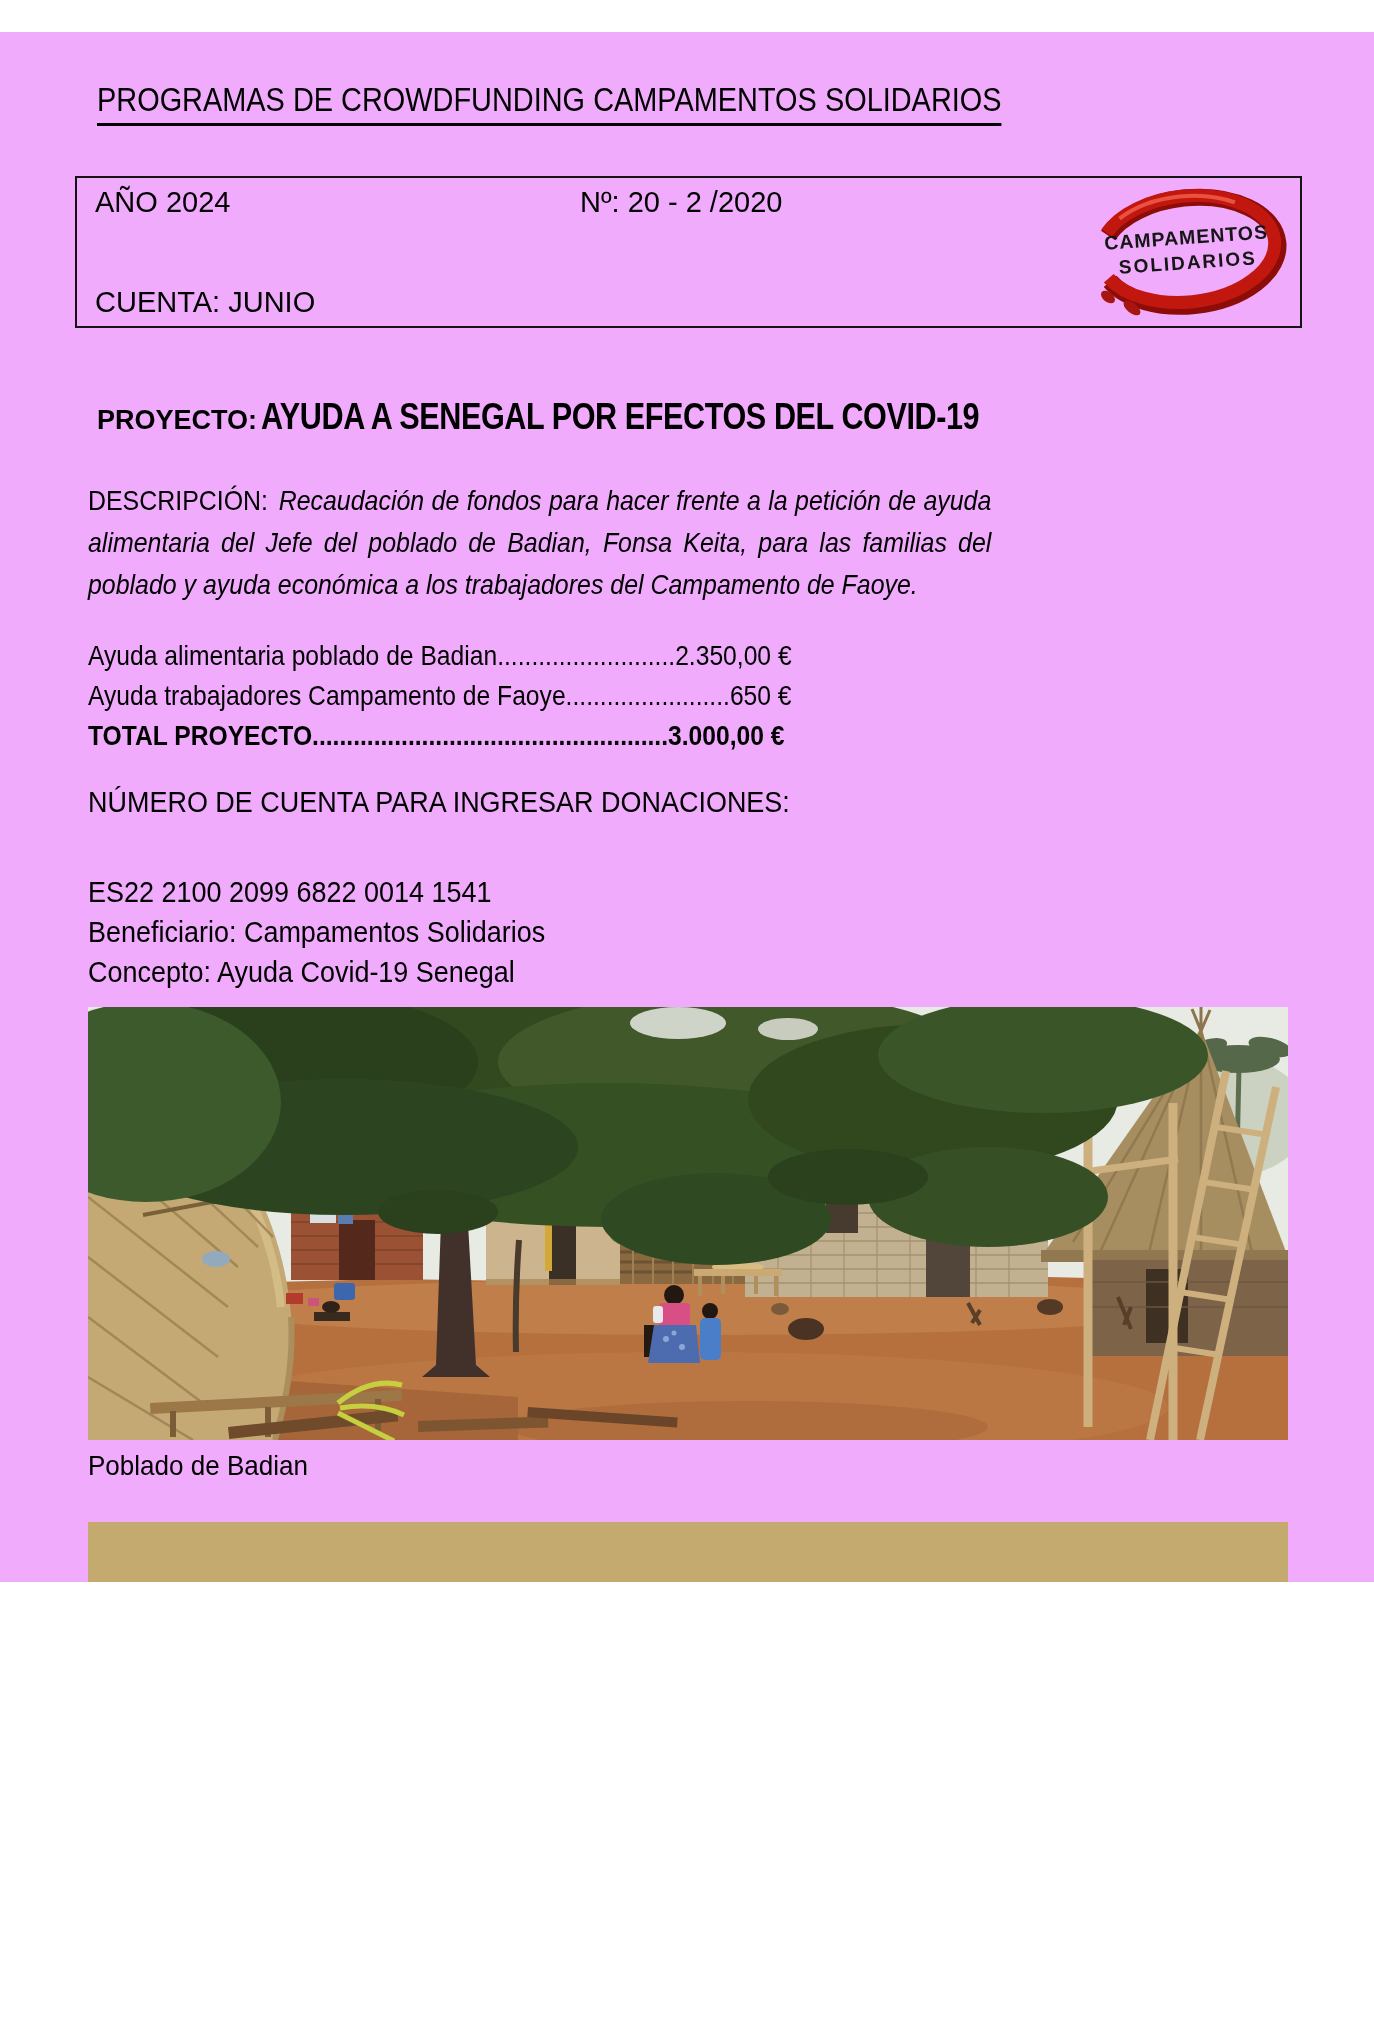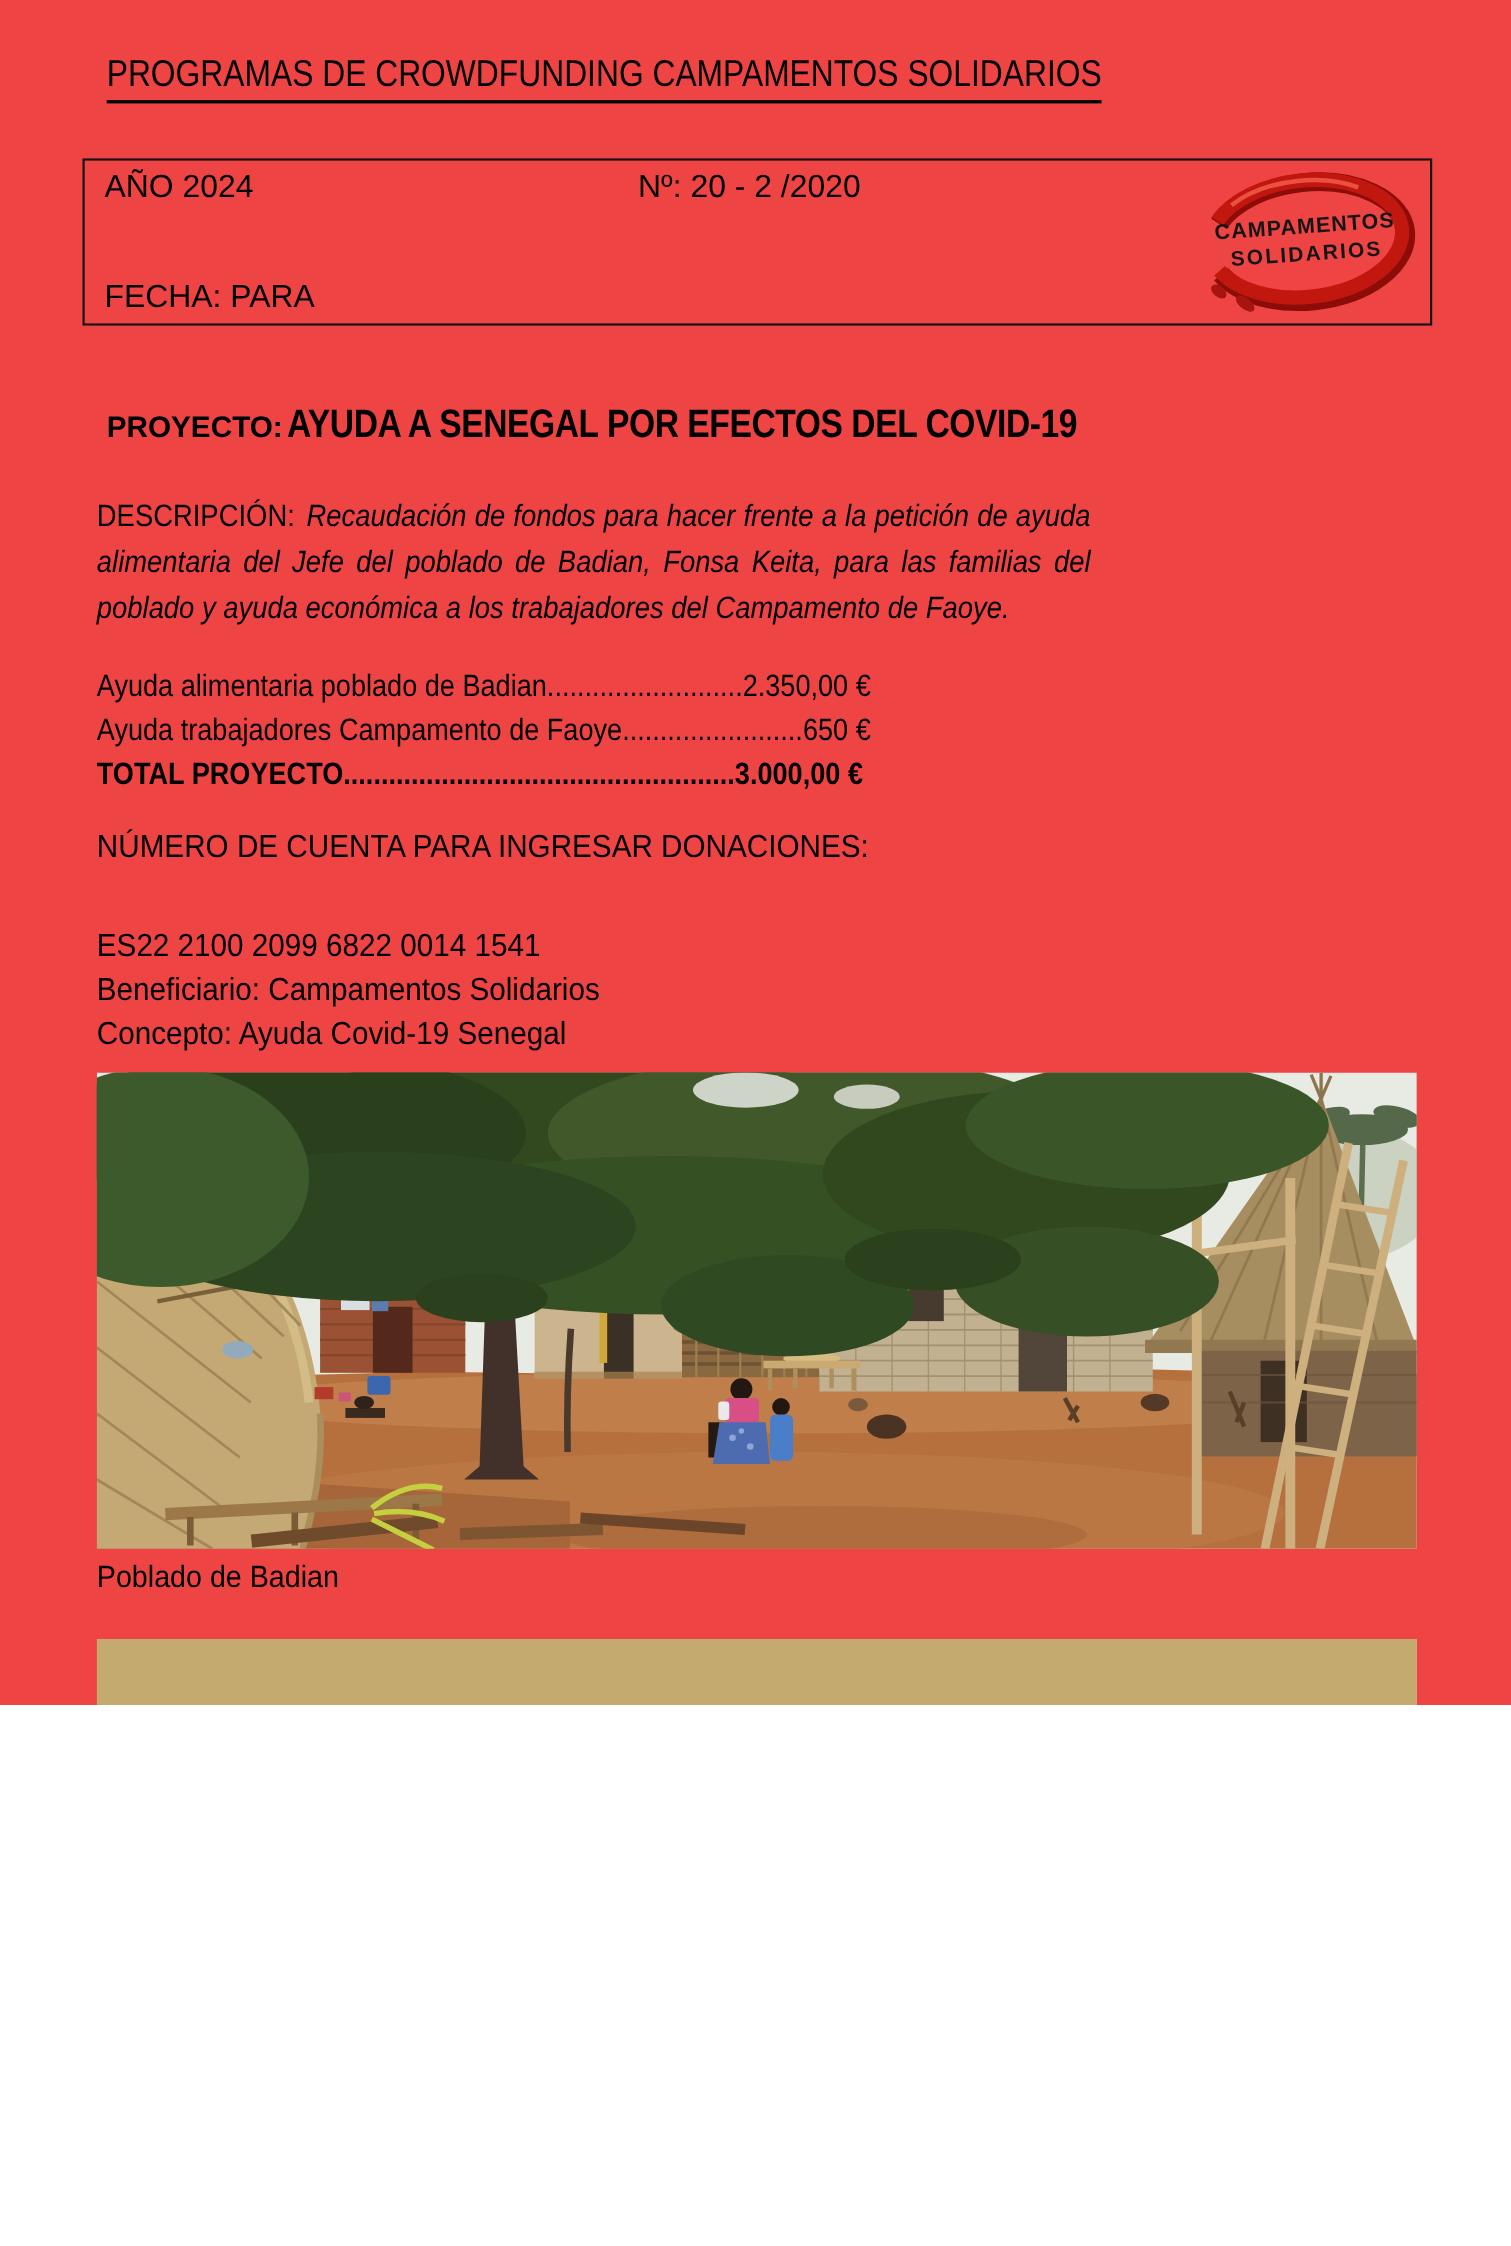--- a/index.html
+++ b/index.html
@@ -1,17 +1,17 @@
 <!DOCTYPE html>
 <html><head>
 <meta charset="utf-8">
 <style>
   html,body{margin:0;padding:0;background:#ffffff;}
-  .page{position:relative;width:1374px;height:1550px;background:#ef4444;
-        font-family:"Liberation Sans",sans-serif;color:#000;overflow:hidden;}
+  .page{position:relative;width:1374px;height:1550px;background:#f0abfc;
+        font-family:"Liberation Sans",sans-serif;color:#000;overflow:hidden;margin-top:32px;}
   .squeeze{display:inline-block;transform:scaleX(.85);transform-origin:0 50%;}
   .title{position:absolute;left:97px;top:48px;font-size:34px;white-space:nowrap;}
   .title .squeeze{border-bottom:3px solid #000;padding-bottom:4px;}
   .hbox{position:absolute;left:75px;top:144px;width:1223px;height:148px;border:2px solid #141414;}
   .hbox .year{position:absolute;left:18px;top:8px;font-size:29px;}
   .hbox .num{position:absolute;left:503px;top:8px;font-size:29px;}
   .hbox .date{position:absolute;left:18px;bottom:7px;font-size:29px;}
   .hbox .logo{position:absolute;right:2px;top:1px;}
   .project{position:absolute;left:97px;top:364px;white-space:nowrap;font-weight:bold;}
   .plabel{font-size:27px;}
@@ -37,21 +37,21 @@
 
 <div class="page">
 
   <div class="title">
     <span class="squeeze">PROGRAMAS DE CROWDFUNDING CAMPAMENTOS SOLIDARIOS</span>
   </div>
 
   <div class="hbox">
     <div class="year">AÑO 2024</div>
     <div class="num">Nº: 20 - 2 /2020</div>
-    <div class="date">FECHA: PARA</div>
+    <div class="date">CUENTA: JUNIO</div>
     <svg class="logo" width="222" height="144" viewBox="0 0 222 144">
       <g transform="rotate(-6 111 70)">
         <ellipse cx="113" cy="73" rx="89" ry="54" fill="none" stroke="#8c0d08" stroke-width="17" pathLength="100" stroke-dasharray="45 11 44"></ellipse>
         <ellipse cx="111" cy="70" rx="88" ry="53" fill="none" stroke-width="13" pathLength="100" stroke-dasharray="45 11 44" stroke="#c2170e"></ellipse>
         <ellipse cx="109" cy="67" rx="85" ry="50" fill="none" stroke="#f4604f" stroke-width="4" pathLength="100" stroke-dasharray="28 72" stroke-dashoffset="-60" opacity=".8"></ellipse>
       </g>
       <ellipse cx="32" cy="118" rx="8" ry="5" fill="#a81410" transform="rotate(38 32 118)"></ellipse>
       <ellipse cx="56" cy="129" rx="10" ry="5" fill="#a81410" transform="rotate(38 56 129)"></ellipse>
       <text x="111" y="65" text-anchor="middle" font-size="19.5" font-weight="bold" letter-spacing="1" fill="#161616" font-family="Liberation Sans, sans-serif" transform="rotate(-4 111 72)">CAMPAMENTOS</text>
       <text x="111" y="90" text-anchor="middle" font-size="19" font-weight="bold" letter-spacing="2" fill="#161616" font-family="Liberation Sans, sans-serif" transform="rotate(-4 111 72)">SOLIDARIOS</text>

